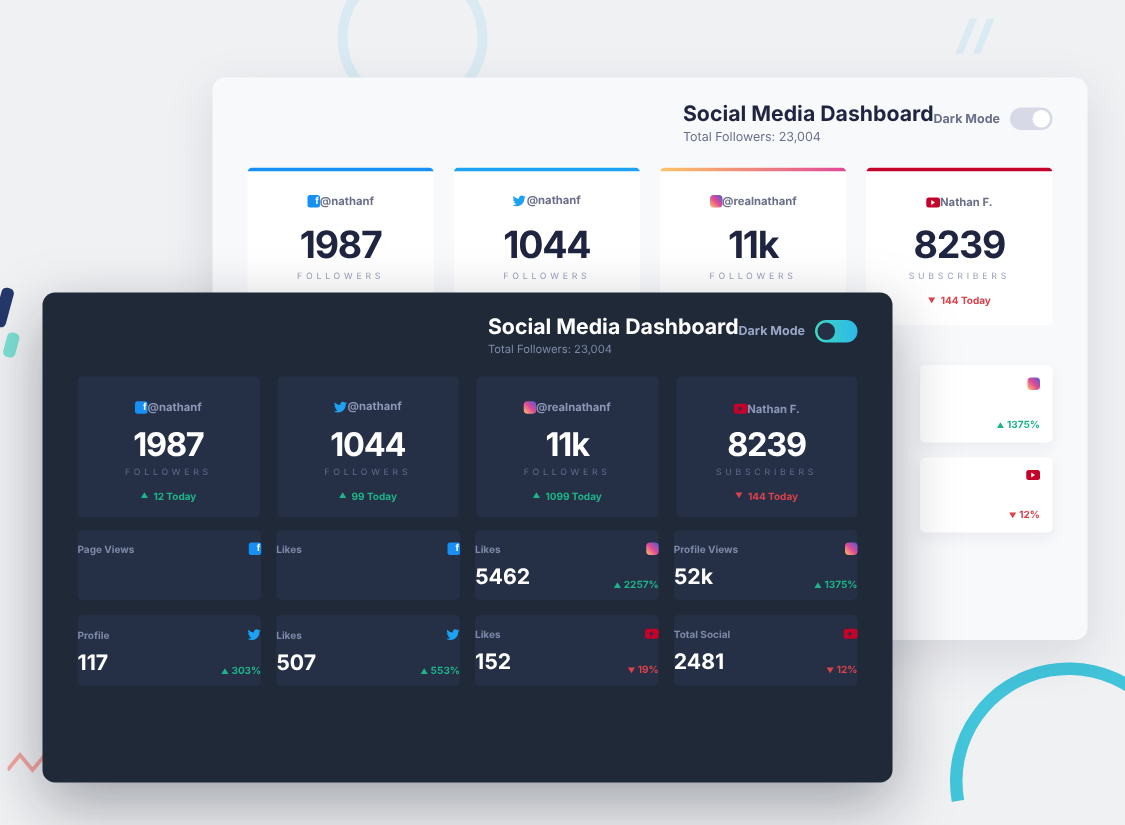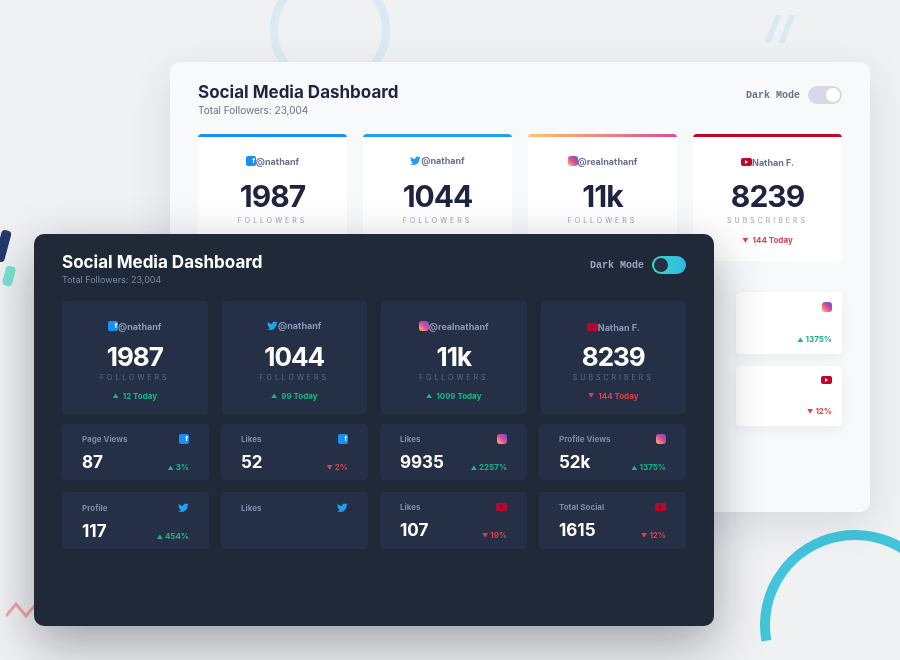--- a/index.html
+++ b/index.html
@@ -17,25 +17,25 @@
   .deco-zig svg { width:100%; height:100%; }
   .deco-bar-left { top: 230px; left: -2px; width: 10px; height: 32px; background:#24386b; border-radius:4px; transform:rotate(15deg); }
   .deco-bar-left2 { top: 266px; left: 4px; width: 10px; height: 20px; background:#7ce0d3; border-radius:4px; transform:rotate(15deg); }
 
   
   .panel-light {
     position: absolute; top: 62px; left: 170px; width: 700px; height: 450px;
     background: #f8f9fb; border-radius: 10px; padding: 20px 28px;
     box-shadow: 0 12px 40px rgba(30,40,70,.12);
   }
-  .lt-header { display:flex; justify-content:space-between; align-items:flex-start; }
+  .lt-header { display:flex; justify-content:flex-end; align-items:flex-start; }
   .lt-title { font-size: 17px; font-weight: 700; color:#1f2541; }
   .lt-sub { font-size: 10px; color:#6a708a; margin-top:2px; }
   .toggle-wrap { display:flex; align-items:center; gap:8px; margin-top:4px;}
-  .toggle-label { font-size: 10px; font-weight:700; color:#6a708a;font-family:Liberation Mono, monospace; }
+  .toggle-label { font-size: 10px; font-weight:700; color:#6a708a; }
   .toggle { width:34px; height:18px; background:#d7dae6; border-radius:999px; position:relative; }
   .toggle-knob { position:absolute; top:2px; width:14px; height:14px; background:#fff; border-radius:50%; }
   .toggle-off .toggle-knob { right:2px; }
   .toggle-on { background: linear-gradient(90deg,#3dd8c2,#2db8e8); }
   .toggle-on .toggle-knob { left:2px; }
 
   .cards-row { display:flex; gap:16px; margin-top:18px; }
   .card-lt { flex:1; background:#fff; border-radius:4px; text-align:center; padding:16px 6px 14px; position:relative; overflow:hidden; }
   .card-lt .bar { position:absolute; top:0; left:0; right:0; height:3px; }
   .bar-fb { background:#178ff5; }
@@ -64,21 +64,21 @@
   .dk-sub { font-size:9px; color:#7d89a8; margin-top:2px; }
   .dk-cards-row { display:flex; gap:14px; margin-top:16px; }
   .card-dk { flex:1; background:#252f45; border-radius:4px; text-align:center; padding:14px 4px 12px; position:relative; overflow:hidden;}
   .card-dk .handle { color:#8b97b8; }
   .card-dk .big-num { color:#fff; font-size:26px; margin-top:6px;}
   .card-dk .flabel { color:#5f6c8f; margin-top:1px;}
   .card-dk .delta { margin-top:8px; }
 
   .ov-title { font-size:13px; font-weight:700; margin-top:18px; color:#fff;}
   .ov-grid { display:grid; grid-template-columns:repeat(4,1fr); gap:12px; margin-top:10px;}
-  .tile-dk { background:#252f45; border-radius:4px; padding:10px 20px 8px; }
+  .tile-dk { background:#252f45; border-radius:4px; padding:10px 0 8px; }
   .tile-dk .hrow { display:flex; justify-content:space-between; align-items:center; font-size:8px; color:#7d89a8; font-weight:700;}
   .tile-dk .vrow { display:flex; justify-content:space-between; align-items:flex-end; margin-top:8px;}
   .tile-dk .val { font-size:17px; font-weight:700; color:#fff;}
   .tile-dk .pct { font-size:8px; font-weight:700;}
 
   
   .ic { width:10px; height:10px; display:inline-block; }
   .ic-fb { background:#178ff5; border-radius:2px; position:relative;}
   .ic-fb::after { content:"f"; color:#fff; font:700 8px/10px sans-serif; position:absolute; right:1px; top:0;}
   .ic-tw { width:11px; height:11px;}
@@ -242,42 +242,34 @@
       <div class="delta down arrow-down">144 Today</div>
     </div>
   </div>
 
   <div class="ov-grid" id="ov-grid">
     <div class="tile-dk">
       <div class="hrow">
           <span>Page Views</span>
           <span class="ic ic-fb"></span>
         </div>
-      <div class="vrow">
-        <span class="val">87</span>
-        <span class="pct up arrow-up">3%</span>
-      </div>
     </div>
     <div class="tile-dk">
       <div class="hrow">
           <span>Likes</span>
           <span class="ic ic-fb"></span>
         </div>
-      <div class="vrow">
-        <span class="val">52</span>
-        <span class="pct down arrow-down">2%</span>
-      </div>
     </div>
     <div class="tile-dk">
       <div class="hrow">
           <span>Likes</span>
           <span class="ic ic-ig"></span>
         </div>
       <div class="vrow">
-        <span class="val">9935</span>
+        <span class="val">5462</span>
         <span class="pct up arrow-up">2257%</span>
       </div>
     </div>
     <div class="tile-dk">
       <div class="hrow">
           <span>Profile Views</span>
           <span class="ic ic-ig"></span>
         </div>
       <div class="vrow">
         <span class="val">52k</span>
@@ -286,45 +278,49 @@
     </div>
     <div class="tile-dk">
       <div class="hrow">
           <span>Profile</span>
           <span class="ic ic-tw"><svg viewBox="0 0 24 24">
               <path fill="#1da1f2" d="M23 5.1c-.8.4-1.7.6-2.6.8.9-.6 1.6-1.4 2-2.5-.9.5-1.9.9-2.9 1.1C18.6 3.6 17.4 3 16 3c-2.6 0-4.7 2.1-4.7 4.7 0 .4 0 .7.1 1.1C7.5 8.6 4 6.7 1.7 3.9c-.4.7-.6 1.5-.6 2.4 0 1.6.8 3.1 2.1 3.9-.8 0-1.5-.2-2.2-.6v.1c0 2.3 1.6 4.2 3.8 4.6-.4.1-.8.2-1.3.2-.3 0-.6 0-.9-.1.6 1.9 2.4 3.3 4.5 3.3-1.6 1.3-3.7 2-6 2-.4 0-.8 0-1.1-.1 2.1 1.4 4.6 2.1 7.3 2.1 8.8 0 13.6-7.3 13.6-13.6v-.6c.9-.7 1.7-1.5 2.4-2.4z"></path>
             </svg></span>
         </div>
       <div class="vrow">
         <span class="val">117</span>
-        <span class="pct up arrow-up">454%</span>
+        <span class="pct up arrow-up">303%</span>
       </div>
     </div>
     <div class="tile-dk">
       <div class="hrow">
           <span>Likes</span>
           <span class="ic ic-tw"><svg viewBox="0 0 24 24">
               <path fill="#1da1f2" d="M23 5.1c-.8.4-1.7.6-2.6.8.9-.6 1.6-1.4 2-2.5-.9.5-1.9.9-2.9 1.1C18.6 3.6 17.4 3 16 3c-2.6 0-4.7 2.1-4.7 4.7 0 .4 0 .7.1 1.1C7.5 8.6 4 6.7 1.7 3.9c-.4.7-.6 1.5-.6 2.4 0 1.6.8 3.1 2.1 3.9-.8 0-1.5-.2-2.2-.6v.1c0 2.3 1.6 4.2 3.8 4.6-.4.1-.8.2-1.3.2-.3 0-.6 0-.9-.1.6 1.9 2.4 3.3 4.5 3.3-1.6 1.3-3.7 2-6 2-.4 0-.8 0-1.1-.1 2.1 1.4 4.6 2.1 7.3 2.1 8.8 0 13.6-7.3 13.6-13.6v-.6c.9-.7 1.7-1.5 2.4-2.4z"></path>
             </svg></span>
         </div>
+      <div class="vrow">
+        <span class="val">507</span>
+        <span class="pct up arrow-up">553%</span>
+      </div>
     </div>
     <div class="tile-dk">
       <div class="hrow">
           <span>Likes</span>
           <span class="ic-yt-dk"></span>
         </div>
       <div class="vrow">
-        <span class="val">107</span>
+        <span class="val">152</span>
         <span class="pct down arrow-down">19%</span>
       </div>
     </div>
     <div class="tile-dk">
       <div class="hrow">
           <span>Total Social</span>
           <span class="ic-yt-dk"></span>
         </div>
       <div class="vrow">
-        <span class="val">1615</span>
+        <span class="val">2481</span>
         <span class="pct down arrow-down">12%</span>
       </div>
     </div>
     </div>
 </div>
 
 </body></html>

